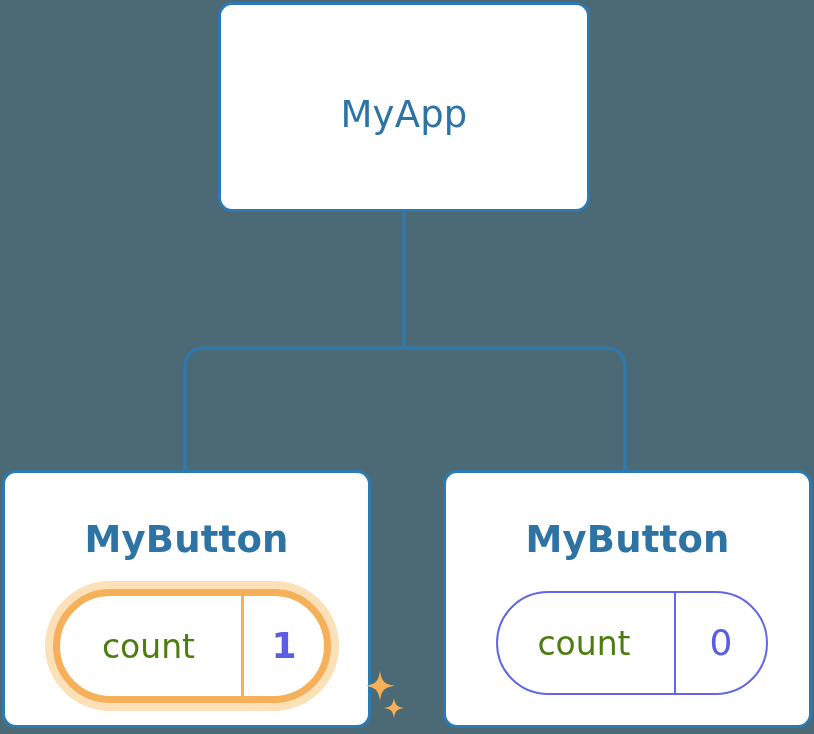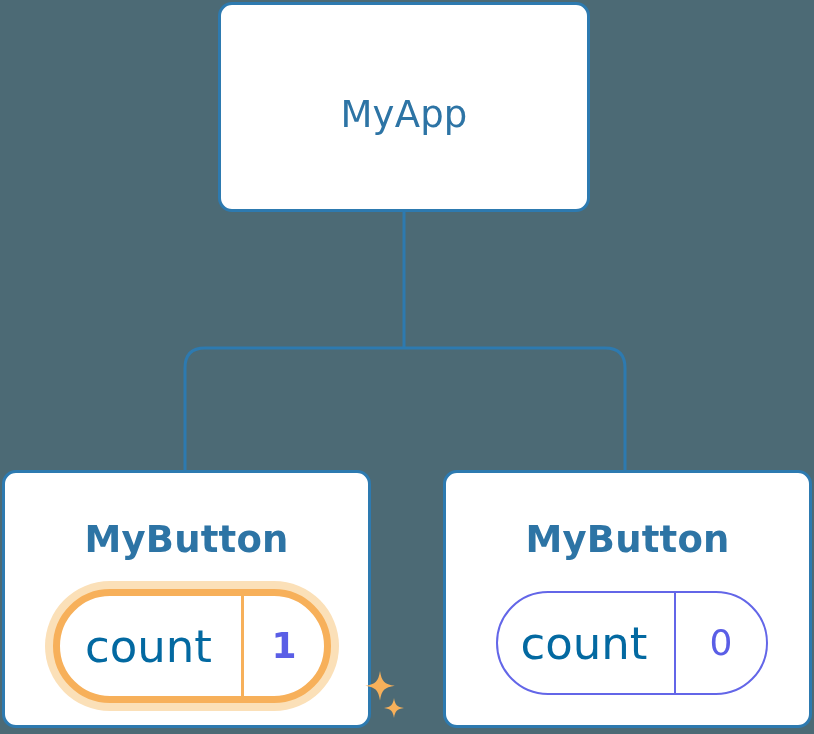--- a/index.html
+++ b/index.html
@@ -149,22 +149,22 @@
     display: flex;
     align-items: center;
     justify-content: center;
     box-sizing: border-box;
     line-height: 1;
     white-space: nowrap;
   }
 
   .pill-key {
     flex: 0 0 auto;
-    color: #0369a1;
-    font-size: 45px;
+    color: #4d7c0f;
+    font-size: 33px;
     font-weight: 400;
   }
 
   .pill-val {
     flex: 0 0 auto;
     color: #5a5ee6;
     font-size: 36px;
   }
 
   

